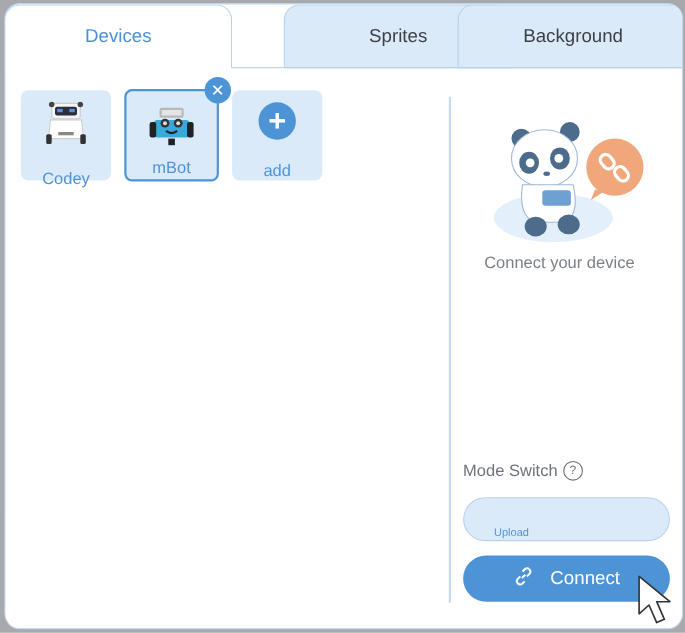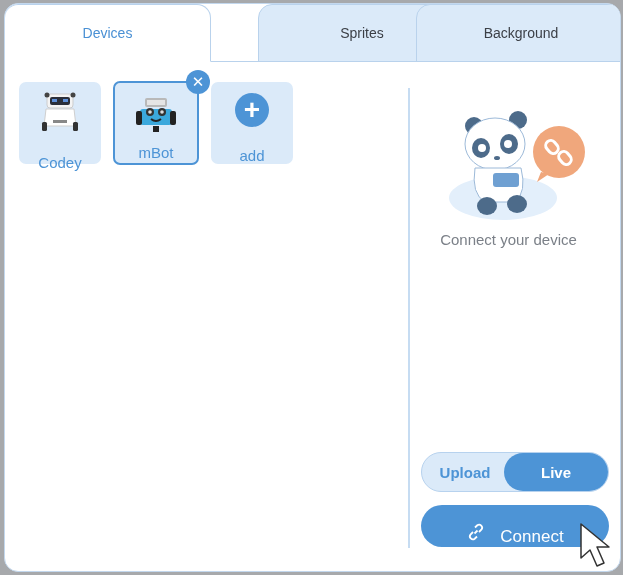--- a/index.html
+++ b/index.html
@@ -5,21 +5,21 @@
   * { box-sizing: border-box; margin: 0; padding: 0; }
   html, body { width: 623px; height: 575px; background: #a7a9ac; overflow: hidden; }
   body { font-family: "Liberation Sans", "DejaVu Sans", sans-serif; position: relative; }
   .window {
     position: absolute; left: 4px; top: 3px; width: 617px; height: 569px;
     background: #ffffff; border: 1px solid #c3d8ee; border-radius: 14px; overflow: hidden;
   }
   .tabs { position: absolute; left: 0; top: 0; width: 100%; height: 58px; }
   .tab {
     position: absolute; top: 0; height: 58px; display: flex; align-items: center; justify-content: center;
-    font-size: 14px; color: #3b3f46; background: #dbeaf9; border: 1px solid #b9d2ec;
+    font-size: 17px; color: #3b3f46; background: #dbeaf9; border: 1px solid #b9d2ec;
     border-radius: 14px 14px 0 0; cursor: pointer;
   }
   .tab.active { background: #ffffff; color: #4a90d4; border-bottom-color: #ffffff; z-index: 2; }
   .tab-devices { left: -1px; width: 207px; }
   .tab-sprites { left: 205px; width: 208px; margin-left: 48px; }
   .tab-background { left: 411px; width: 210px; }
   .tabline { position: absolute; left: 205px; right: 0; top: 57px; height: 1px; background: #b9d2ec; }
 
   .device-list { position: absolute; left: 14px; top: 78px; display: flex; gap: 12px; }
   .device {
@@ -47,26 +47,26 @@
 
   .mode-label { position: absolute; left: 416px; top: 415px; font-size: 15px; color: #6e737b; display: flex; align-items: center; gap: 5px; }
   .help-icon {
     width: 18px; height: 18px; border: 1.5px solid #6e737b; border-radius: 50%; font-size: 11px;
     display: flex; align-items: center; justify-content: center; color: #6e737b; cursor: pointer;
   }
   .mode-switch {
     position: absolute; left: 416px; top: 448px; width: 188px; height: 40px; border-radius: 20px;
     background: #dbeaf9; border: 1px solid #b7d2ee; cursor: pointer;
   }
-  .mode-opt { position: absolute; top: 0; height: 38px; display: flex; align-items: center; justify-content: center; font-size: 15px; font-weight: bold; }
+  .mode-opt { position: absolute; top: 12px; height: 38px; display: flex; align-items: center; justify-content: center; font-size: 10px; }
   .mode-upload { left: 0; width: 86px; color: #4d94d6; }
   .mode-live { right: 0; width: 104px; background: #4d94d6; color: #fff; border-radius: 20px; }
   .connect-btn {
     position: absolute; left: 416px; top: 501px; width: 188px; height: 42px; border-radius: 21px;
-    background: #4d94d6; color: #fff; font-size: 17px; display: flex; align-items: flex-end; justify-content: center; gap: 14px;
+    background: #4d94d6; color: #fff; font-size: 17px; display: flex; align-items: center; justify-content: center; gap: 14px;
     cursor: pointer;
   }
   .cursor { position: absolute; left: 578px; top: 522px; width: 40px; height: 50px; }
 </style>
 </head>
 <body>
 
 <div class="window">
   <div class="tabs">
     <div class="tab tab-sprites">Sprites</div>
@@ -142,23 +142,26 @@
       <circle cx="118" cy="46" r="26" fill="#f0a77c"></circle>
       <path d="M100 66 L96 76 L108 68 Z" fill="#f0a77c"></path>
       <g stroke="#fff" stroke-width="3" fill="none">
         <rect x="106" y="34" width="10" height="14" rx="5" transform="rotate(-40 111 41)"></rect>
         <rect x="119" y="45" width="10" height="14" rx="5" transform="rotate(-40 124 52)"></rect>
       </g>
     </svg>
   </div>
   <div class="connect-hint">Connect your device</div>
 
+  <div class="mode-label">
+    <span>Mode Switch</span>
+    <span class="help-icon">?</span>
+  </div>
   <div class="mode-switch">
     <div class="mode-opt mode-upload">Upload</div>
-    <div class="mode-opt mode-live">Live</div>
   </div>
   <div class="connect-btn">
     <span>
       <svg width="20" height="20" viewBox="0 0 20 20" fill="none" stroke="#fff" stroke-width="1.8">
         <path d="M8.5 11.5 L11.5 8.5"></path>
         <path d="M7 10 L4.5 12.5 a3 3 0 0 0 4.2 4.2 L11 14.5"></path>
         <path d="M13 10 L15.5 7.5 a3 3 0 0 0 -4.2 -4.2 L9 5.5"></path>
       </svg>
     </span>
     <span>Connect</span>

